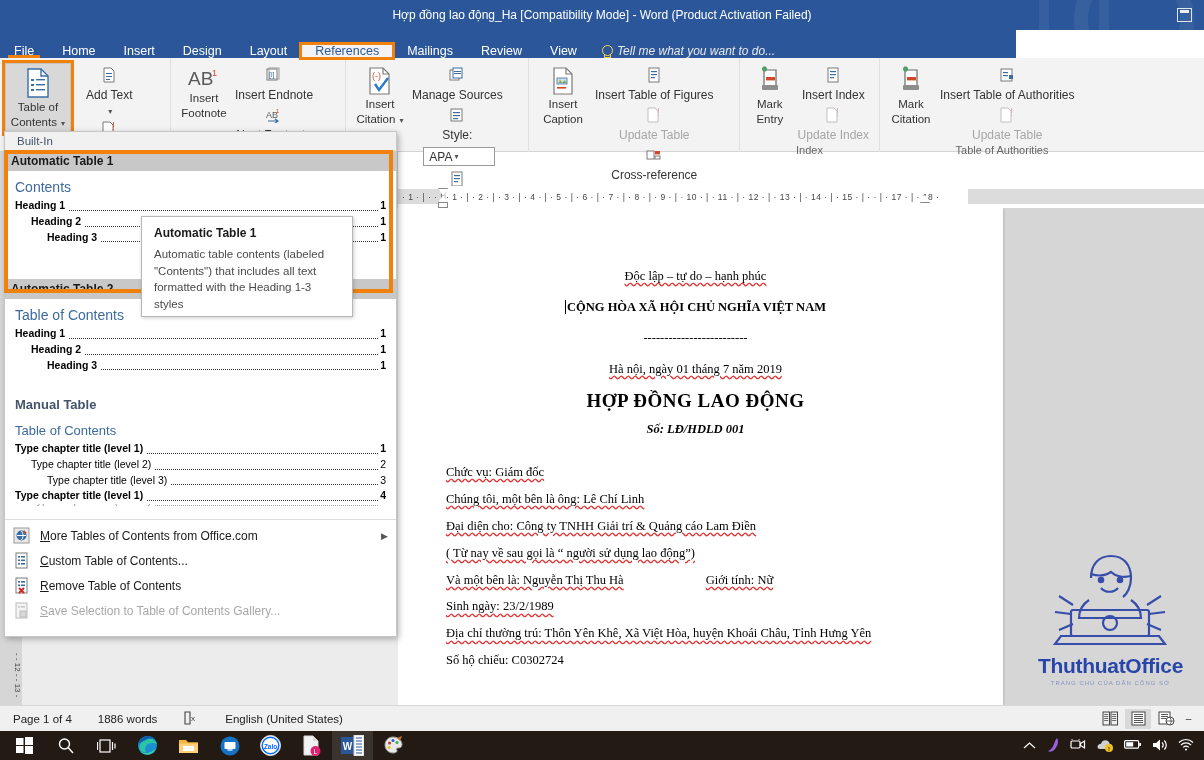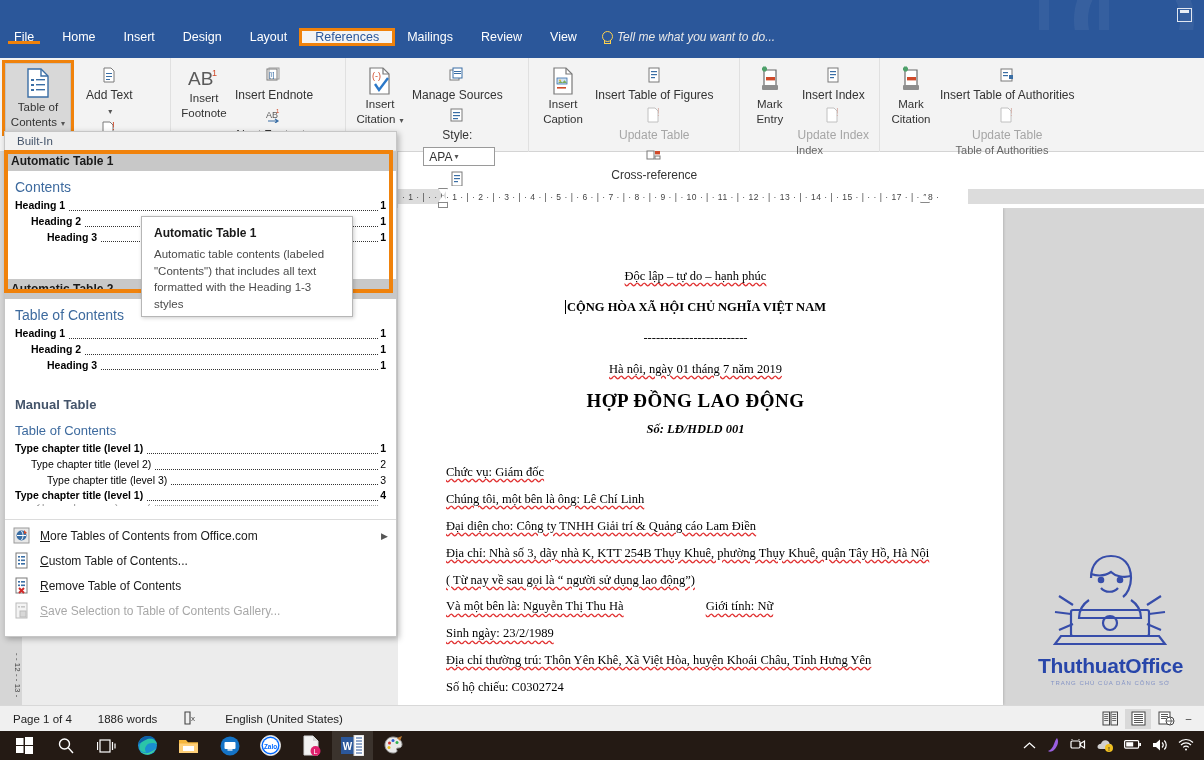--- a/index.html
+++ b/index.html
@@ -28,22 +28,22 @@
   .ribbon-display-btn {
     position: absolute; right: 12px; top: 8px; width: 15px; height: 14px;
     border: 1px solid rgba(255,255,255,0.85); z-index: 3;
   }
   .ribbon-display-btn:after {
     content: ""; position: absolute; left: 2px; top: 1px;
     width: 9px; height: 3px; background: rgba(255,255,255,0.9);
   }
   
   .tabsbar {
-    position: absolute; left: 0; top: 30px; width: 1204px; height: 28px;
-    background: #2b579a; display: flex; align-items: flex-start;
+    position: absolute; left: 0; top: 30px; width: 1016px; height: 28px;
+    background: #2b579a; display: flex; align-items: flex-end;
     font-size: 12.5px; color: #fff;
   }
   .tab {
     padding: 0 14px; display: flex; align-items: center; position: relative;
     cursor: default; white-space: nowrap;
   }
   .tab.file-tab:after {
     content: ""; position: absolute; left: 8px; right: 8px; bottom: 0;
     height: 3px; background: #f0820b;
   }
@@ -237,20 +237,21 @@
   .tb-icon.active { background: #3b332d; }
   .tray { margin-left: auto; display: flex; align-items: center; gap: 10px;
     padding-right: 10px; color: #fff; font-size: 11px; }
 </style>
 </head>
 <body>
 
 <div class="titlebar">
   <div class="deco1"></div>
   <div class="deco2"></div>
+  <span class="title-text">Hợp đồng lao động_Ha [Compatibility Mode] - Word (Product Activation Failed)</span>
   <div class="ribbon-display-btn"></div>
 </div>
 
 <div class="tabsbar">
   <div class="tab file-tab">
       <span>File</span>
     </div>
   <div class="tab">
       <span>Home</span>
     </div>
@@ -588,21 +589,20 @@
     <div class="doc-body">
       <div class="doc-line center sq" style="margin-bottom:14px">Độc lập – tự do – hạnh phúc</div>
       <div class="doc-line center b" style="margin-bottom:14px"><span class="caret-bar"></span><span>CỘNG HÒA XÃ HỘI CHỦ NGHĨA VIỆT NAM</span></div>
       <div class="doc-line center" style="margin-bottom:14px">-------------------------</div>
       <div class="doc-line center sq" style="margin-bottom:10px">Hà nội, ngày 01 tháng  7 năm 2019</div>
       <div class="doc-line center big-title" style="margin-bottom:8px">HỢP ĐỒNG LAO ĐỘNG</div>
       <div class="doc-line center b i" style="margin-bottom:26px">Số: LĐ/HDLD 001</div>
       <div class="doc-line sq">Chức vụ: Giám đốc</div>
       <div class="doc-line sq">Chúng tôi, một bên là ông: Lê Chí Linh</div>
       <div class="doc-line sq">Đại diện cho: Công ty TNHH Giải trí &amp; Quảng cáo Lam Điền</div>
-      <div class="doc-line sq">Địa chỉ: Nhà số 3, dãy nhà K, KTT 254B Thụy Khuê, phường Thụy Khuê, quận Tây Hồ, Hà Nội</div>
       <div class="doc-line sq">( Từ nay về sau gọi là “ người sử dụng lao động”)</div>
       <div class="doc-line" style="display:flex">
         <span class="sq">Và một bên là: Nguyễn Thị Thu Hà</span>
         <span class="sq" style="margin-left:82px">Giới tính: Nữ</span>
       </div>
       <div class="doc-line sq">Sinh ngày: 23/2/1989</div>
       <div class="doc-line sq">Địa chỉ thường trú: Thôn Yên Khê, Xã Việt Hòa, huyện Khoái Châu, Tỉnh Hưng Yên</div>
       <div class="doc-line">Số hộ chiếu: C0302724</div>
     </div>
   </div>

